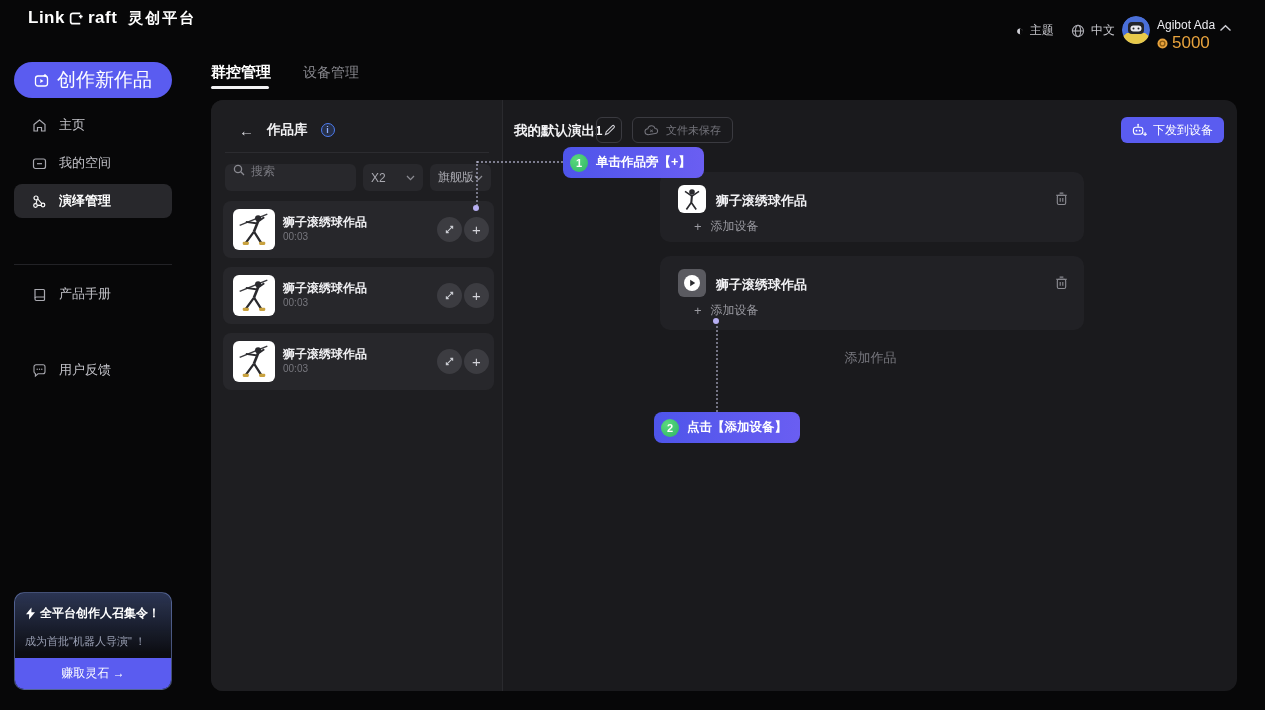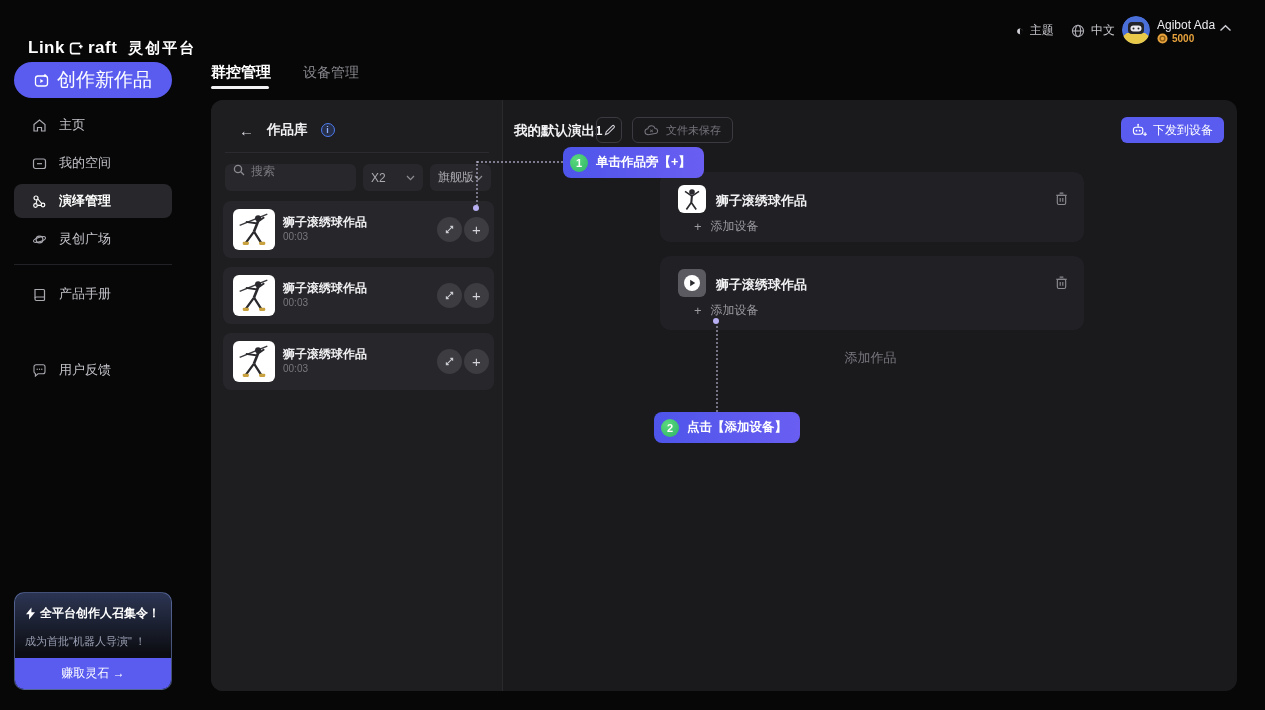--- a/index.html
+++ b/index.html
@@ -4,32 +4,32 @@
 <style>
   * { margin:0; padding:0; box-sizing:border-box; }
   html,body { background:#050506; }
   body { width:1265px; height:710px; font-family:"Liberation Sans","DejaVu Sans",sans-serif; color:#ececf0; overflow:hidden; position:relative; }
   .app { position:absolute; inset:0; background:#070708; }
 
   svg { display:block; }
   .ic { color:#a9a9b0; }
 
   
-  .logo { position:absolute; left:28px; top:38px; display:flex; align-items:center; gap:2px;
+  .logo { position:absolute; left:28px; top:8px; display:flex; align-items:center; gap:2px;
           font-size:17px; font-weight:bold; color:#fff; letter-spacing:.5px;}
   .logo .cn { margin-left:9px; font-size:15px; letter-spacing:2px; }
   .logo-badge { width:17px; height:17px; margin:0 1px; }
   .hdr-group { position:absolute; top:22px; display:flex; align-items:center; gap:6px;
                font-size:12px; color:#c9c9cf; cursor:default; }
   .theme-g { left:1016px; } .lang-g { left:1071px; }
   .glyph-ic { font-size:13px; color:#cfcfd6; line-height:1; }
   .avatar { position:absolute; left:1122px; top:16px; width:28px; height:28px; border-radius:50%; overflow:hidden; }
   .user-name { position:absolute; left:1157px; top:18px; font-size:12px; color:#ececf0; }
   .coin-row { position:absolute; left:1157px; top:33px; display:flex; align-items:center; gap:4px; }
-  .coin-val { font-size:10px; font-weight:bold; }
+  .coin-val { font-size:17px; font-weight:normal; }
   .chev-up { position:absolute; left:1219px; top:24px; }
 
   
   .create-btn { position:absolute; left:14px; top:62px; width:158px; height:36px; border-radius:19px;
                 display:flex; align-items:center; justify-content:center; gap:8px;
                 font-size:19px; color:#fff; cursor:pointer; }
   .nav-item { position:absolute; left:14px; width:158px; height:34px; border-radius:8px;
               display:flex; align-items:center; gap:12px; padding-left:18px; font-size:13px;
               color:#c3c3c9; cursor:pointer; }
   .nav-item.active { background:#28282c; color:#fff; font-weight:bold; }
@@ -197,27 +197,20 @@
   </div>
   <div class="nav-item active" style="top:184px">
     <svg class="ic" style="color:#fff" width="15" height="15" viewBox="0 0 15 15">
       <circle cx="4" cy="4" r="2" fill="none" stroke="currentColor" stroke-width="1.2"></circle>
       <circle cx="3.5" cy="11.5" r="1.8" fill="none" stroke="currentColor" stroke-width="1.2"></circle>
       <circle cx="11" cy="11" r="1.8" fill="none" stroke="currentColor" stroke-width="1.2"></circle>
       <path d="M5 5.8 L4 9.7 M5.8 5 L9.8 9.6 M5.3 11.4 h3.9" stroke="currentColor" stroke-width="1.1"></path>
     </svg>
     <span>演绎管理</span>
   </div>
-  <div class="nav-item" style="top:222px">
-    <svg class="ic" width="15" height="15" viewBox="0 0 15 15">
-      <circle cx="7.5" cy="7.5" r="3.4" fill="none" stroke="currentColor" stroke-width="1.2"></circle>
-      <ellipse cx="7.5" cy="7.5" rx="6.3" ry="2.2" fill="none" stroke="currentColor" stroke-width="1" transform="rotate(-18 7.5 7.5)"></ellipse>
-    </svg>
-    <span>灵创广场</span>
-  </div>
 
   <div class="side-div"></div>
 
   <div class="nav-item" style="top:277px">
     <svg class="ic" width="15" height="15" viewBox="0 0 15 15">
       <path d="M3 2.5 h8.5 a1 1 0 0 1 1 1 v9 a1 1 0 0 1 -1 1 H4.5 A1.5 1.5 0 0 1 3 12 Z" fill="none" stroke="currentColor" stroke-width="1.2"></path>
       <path d="M3 11 a1.5 1.5 0 0 1 1.5 -1 h8" stroke="currentColor" stroke-width="1.1" fill="none"></path>
     </svg>
     <span>产品手册</span>
   </div>

